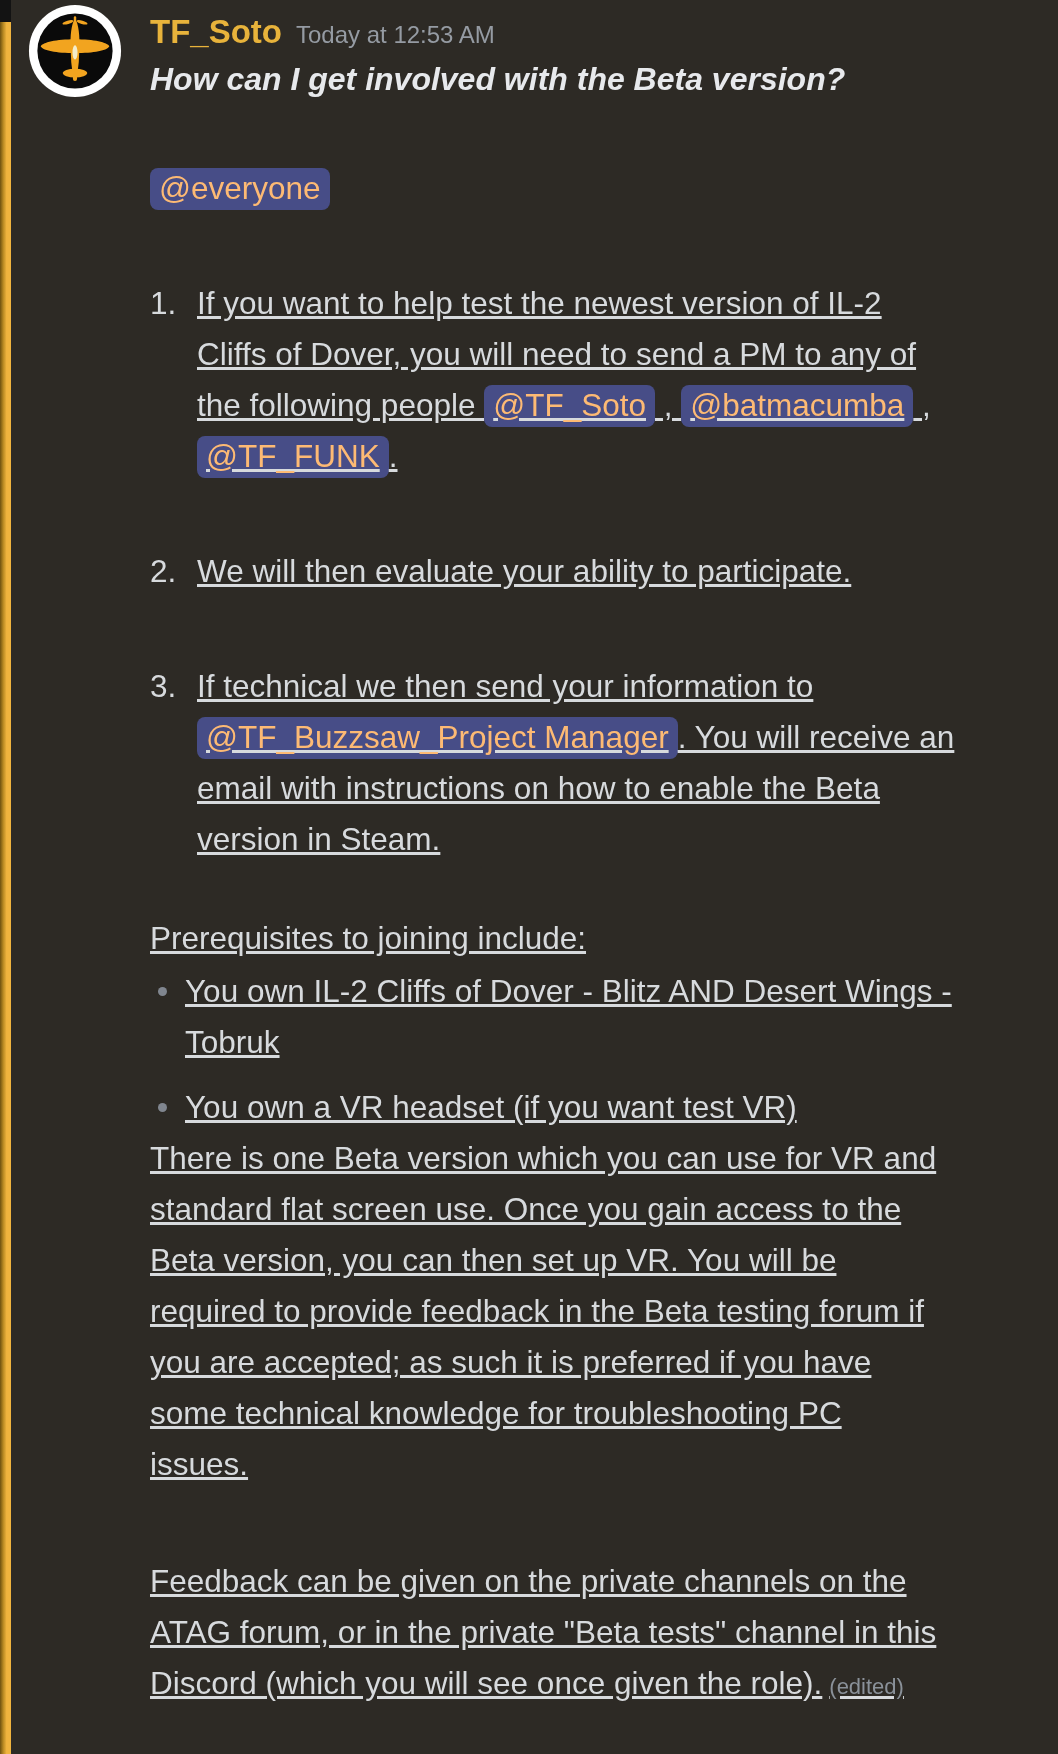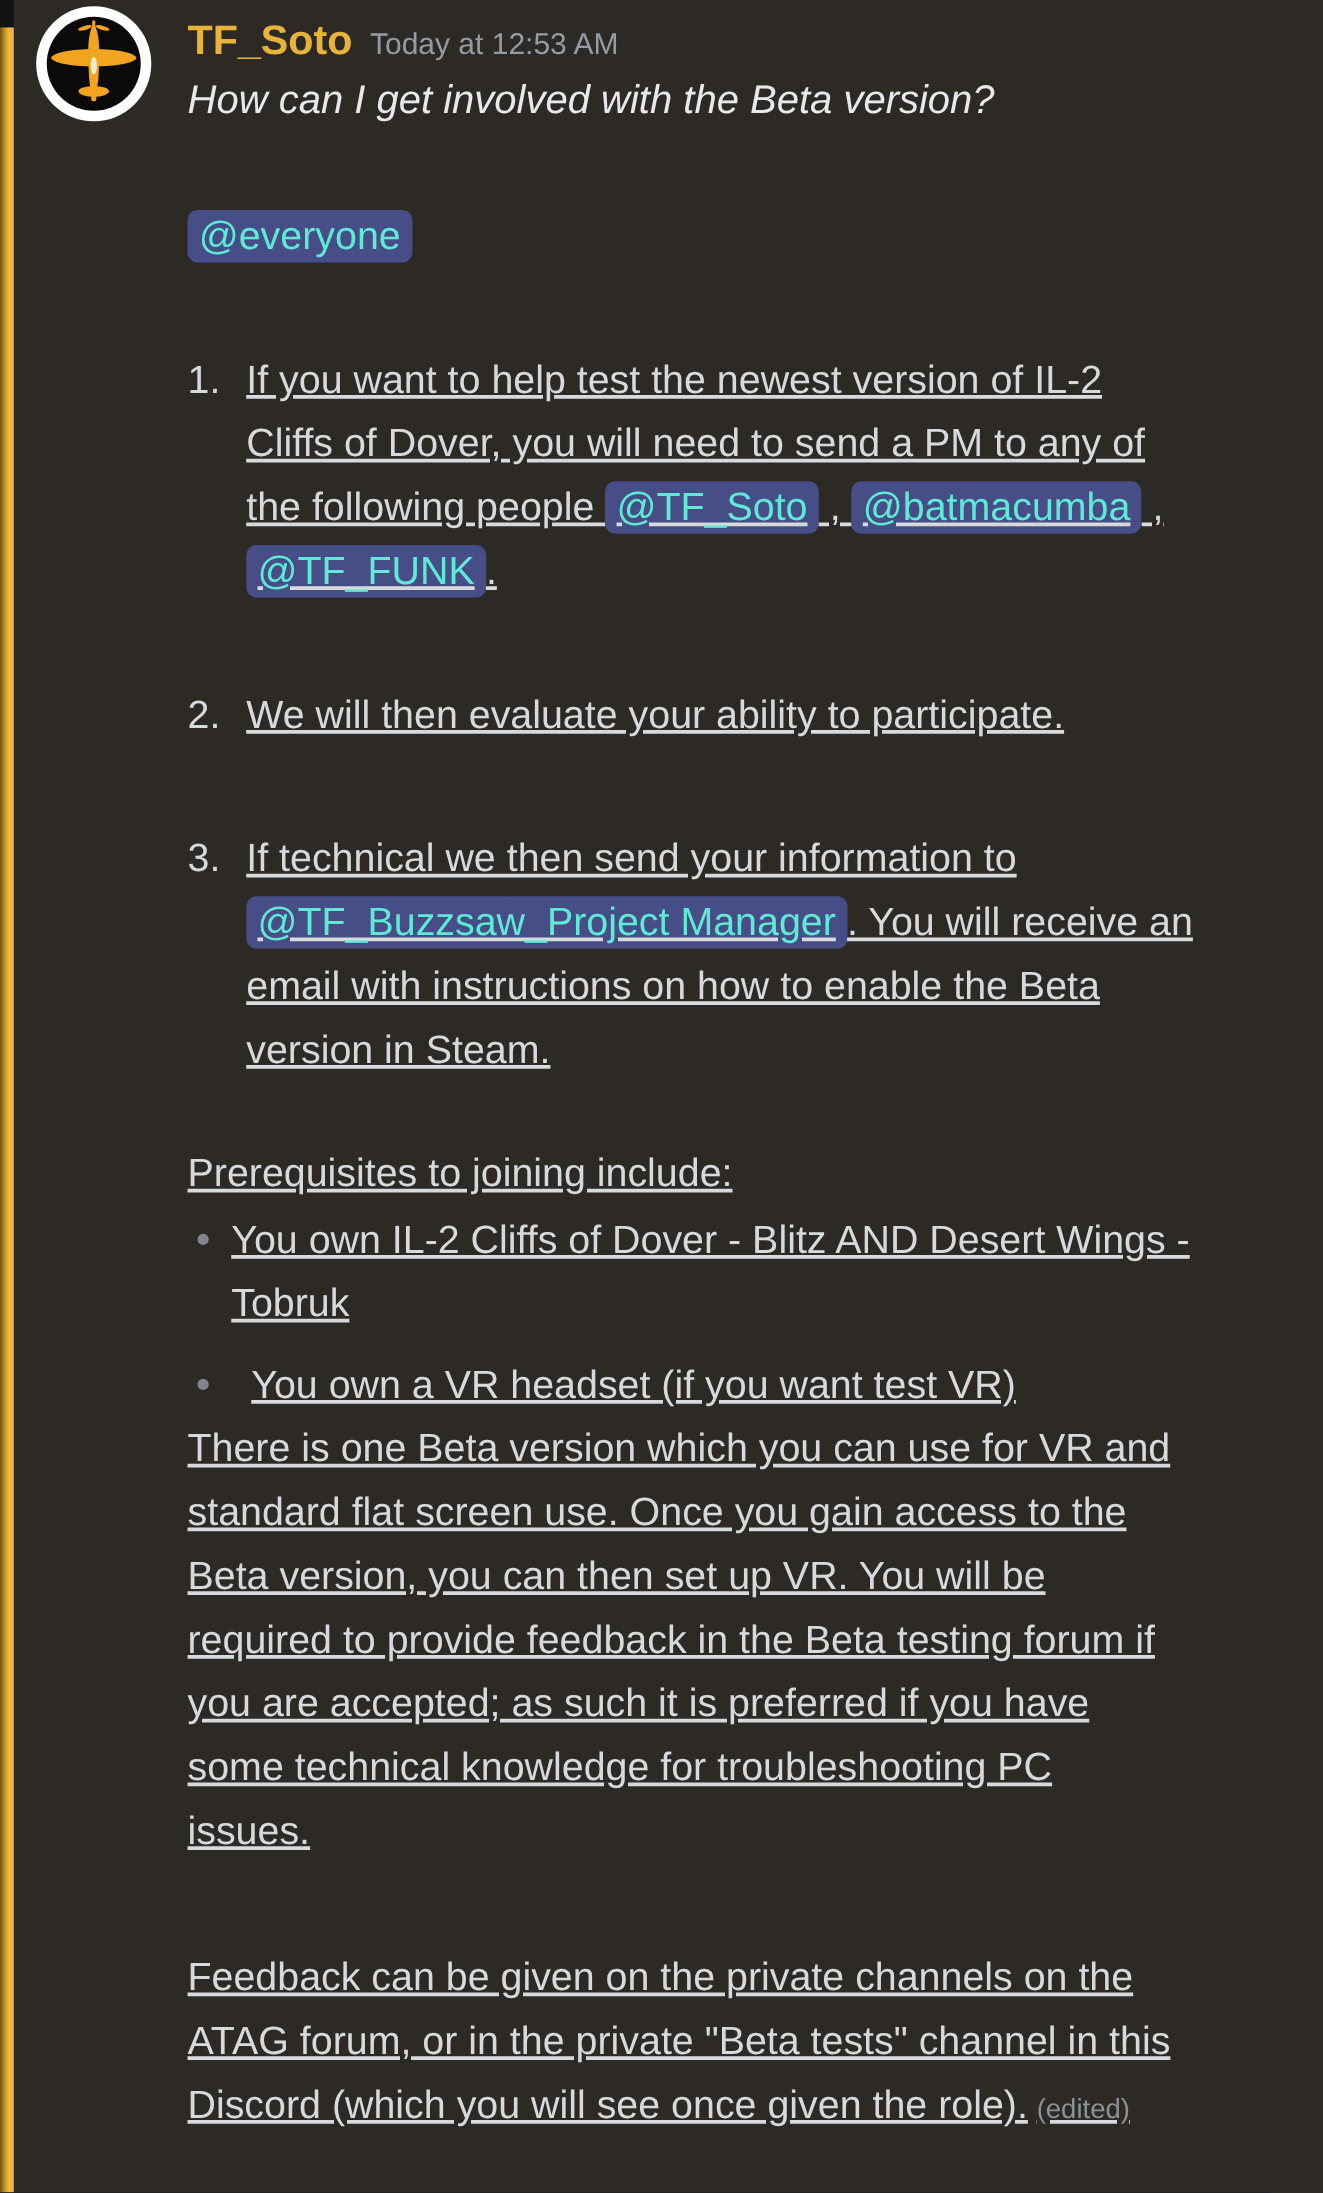--- a/index.html
+++ b/index.html
@@ -22,37 +22,37 @@
     position:absolute; left:28px; top:4px; width:94px; height:94px;
     border-radius:50%; cursor:pointer;
   }
   .avatar svg { display:block; width:100%; height:100%; }
   .content { position:absolute; left:150px; top:0; right:12px; padding-top:10px; }
   .header-row { height:44px; line-height:44px; white-space:nowrap; }
   .username { color:#e8b33b; font-weight:700; font-size:33px; cursor:pointer; }
   .timestamp { color:#959ba3; font-size:24px; margin-left:14px; }
   .heading {
     height:51px; line-height:51px;
-    color:#e7e9ec; font-weight:400; font-style:italic; font-size:32px;
+    color:#e7e9ec; font-weight:700; font-style:italic; font-size:32px;
   }
   .mention-block { margin-top:58px; height:49px; }
   .mention {
-    background:#474d87; color:#5eead4;
+    background:#474d87; color:#fdba74;
     border-radius:8px; padding:2px 9px 4px;
     cursor:pointer;
   }
   .olist { margin-top:66px; }
   .oli { display:flex; margin-bottom:64px; }
   .oli:last-child { margin-bottom:0; }
   .oli-num { flex:none; width:47px; }
   .oli-body, .uli-body, .para, .prereq { color:#d7dadd;text-decoration:underline; }
   .prereq { margin-top:48px; height:51px; }
   .ulist { margin-top:2px; }
   .uli { display:flex; margin-bottom:14px; }
-  .uli:last-child { margin-bottom:0;gap:16px; }
+  .uli:last-child { margin-bottom:0; }
   .uli-dot {
     flex:none; width:9px; height:9px; border-radius:50%;
     background:#80868f; margin:21px 18px 0 8px;
   }
   .para1 { }
   .para2 { margin-top:66px; }
   .edited { color:#8a9199; font-size:22px; margin-left:7px; }
 </style>
 </head>
 <body>

